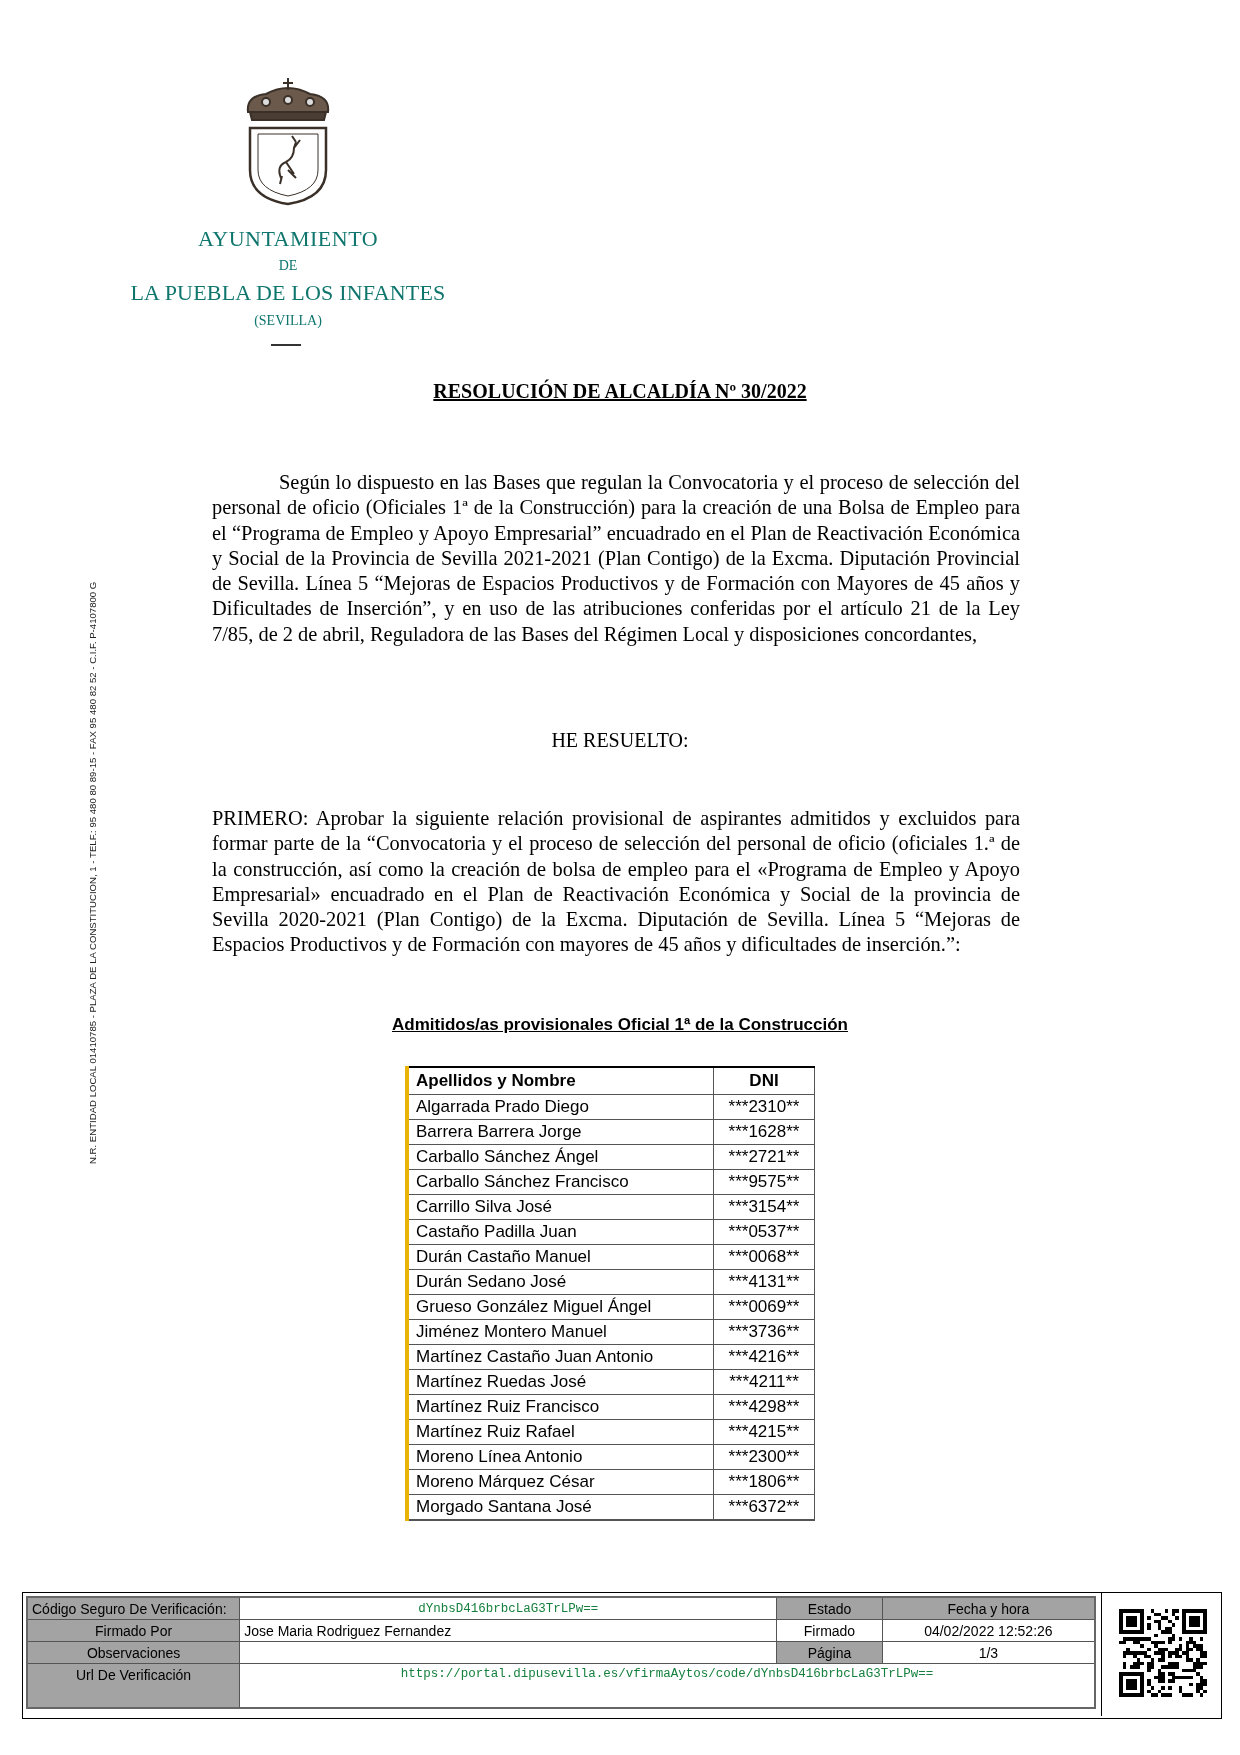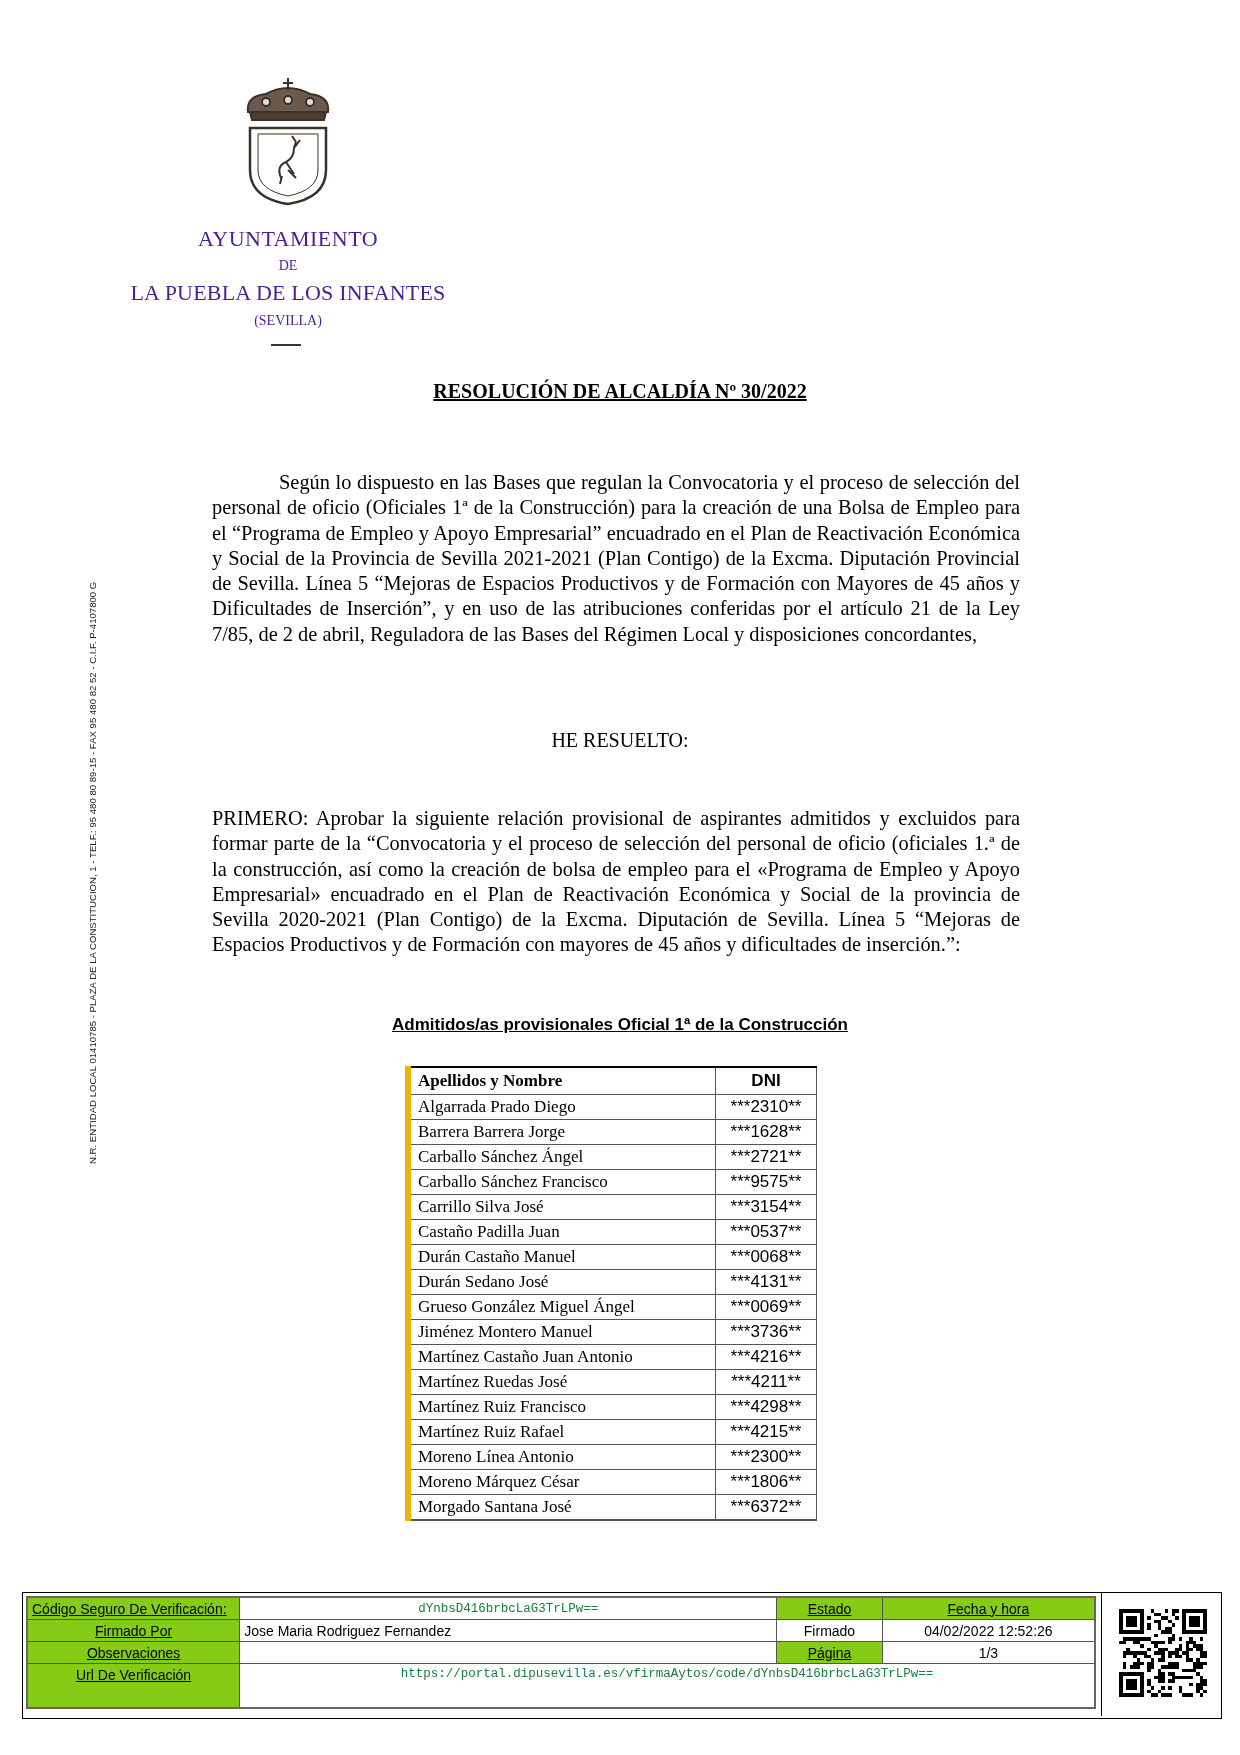--- a/index.html
+++ b/index.html
@@ -1,20 +1,20 @@
 <!DOCTYPE html>
 <html><head>
 <meta charset="utf-8">
 <style>
   html, body { margin:0; padding:0; background:#ffffff; }
   body { width:1240px; height:1755px; position:relative; overflow:hidden; font-family:"Liberation Serif", serif; color:#000; }
 
   
   .crest { position:absolute; left:236px; top:78px; width:104px; height:128px; }
-  .lh-line { position:absolute; left:100px; width:400px; text-align:center; font-family:"Liberation Serif", serif; color:#4c1d95; }
+  .lh-line { position:absolute; left:100px; width:400px; text-align:center; font-family:"Liberation Serif", serif; color:#0f766e; }
   .lh-1 { top:226px; font-size:22px; letter-spacing:0.5px; left:88px; }
   .lh-2 { top:258px; font-size:14px; left:88px; }
   .lh-3 { top:280px; font-size:22px; left:88px; letter-spacing:0.2px; }
   .lh-4 { top:313px; font-size:14px; left:88px; }
   .lh-dash { position:absolute; left:271px; top:344px; width:30px; height:2px; background:#333; }
 
   
   .side-text { position:absolute; left:87px; top:1164px; transform-origin:0 0; transform:rotate(-90deg); white-space:nowrap; font-family:"Liberation Sans", sans-serif; font-size:9.6px; color:#222; width:710px; }
 
   
@@ -28,28 +28,28 @@
 
   .list-title { position:absolute; left:200px; width:840px; top:1015px; text-align:center; font-family:"Liberation Sans", sans-serif; font-weight:bold; font-size:17px; }
   .list-title span { text-decoration:underline; }
 
   
   .adm-table { position:absolute; left:405px; top:1066px; border-collapse:collapse; font-family:"Liberation Sans", sans-serif; font-size:17px; }
   .adm-table th, .adm-table td { border:1px solid #555; height:24px; padding:0 7px; }
   .adm-table th { font-weight:bold; text-align:left; border-top:2px solid #000; height:26px; }
   .adm-table th.dni, .adm-table td.dni { text-align:center; width:100px; padding:0; }
   .adm-table td.name { width:290px; }
-  .adm-table tr > :first-child { border-left:6px solid #eab308;font-family:Liberation Serif, serif; }
+  .adm-table tr > :first-child { border-left:4px solid #eab308; }
   .adm-table tr:last-child td { border-bottom:2px solid #555; }
 
   
   .footer { position:absolute; left:22px; top:1592px; width:1198px; height:125px; border:1px solid #000; }
   .sig-table { position:absolute; left:3px; top:3px; width:1070px; border-collapse:collapse; font-family:"Liberation Sans", sans-serif; font-size:14px; border:2px solid #666; }
   .sig-table td { border:1px solid #555; height:21px; padding:0 4px; white-space:nowrap; }
-  .sig-table .lbl { background:#84cc16; text-align:center; width:200px;text-decoration:underline; }
+  .sig-table .lbl { background:#a3a3a3; text-align:center; width:200px; }
   .sig-table .lbl.left { text-align:left; }
   .sig-table .mono { font-family:"Liberation Mono", monospace; font-size:12.5px; text-align:center; color:#15803d; }
   .sig-table .val { width:520px; }
   .sig-table .estado { width:95px; text-align:center; }
   .sig-table .fecha { width:200px; text-align:center; }
   .sig-table .url-row td { height:40px; vertical-align:top; padding-top:3px; }
   .qr-box { position:absolute; left:1078px; top:0; width:118px; height:123px; border-left:1px solid #000; }
   .qr { position:absolute; left:17px; top:16px; width:88px; height:88px; }
 </style>
 </head>

